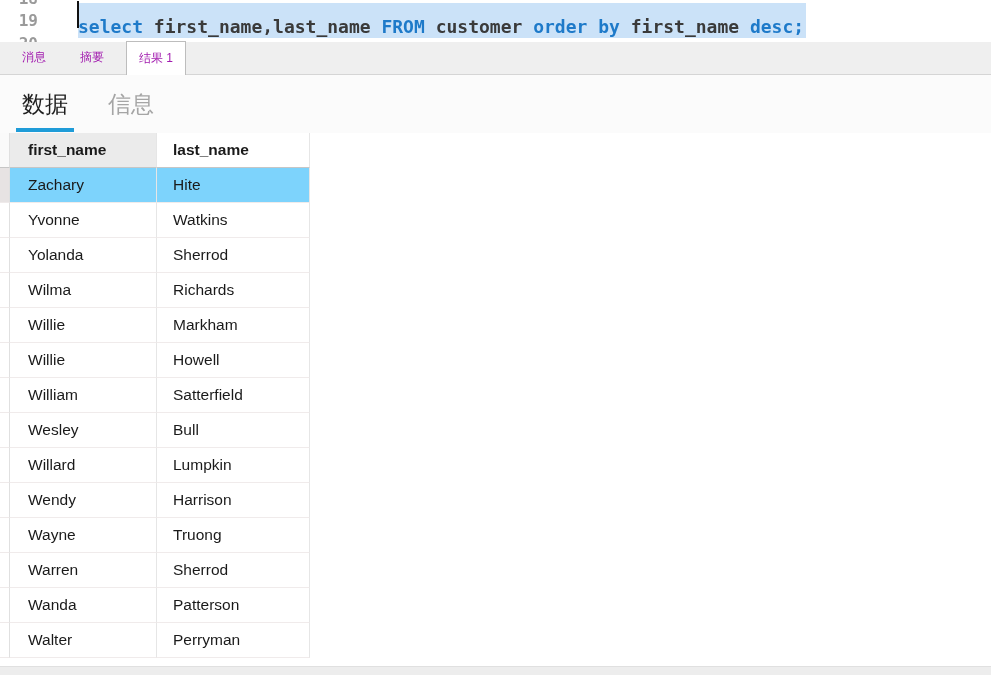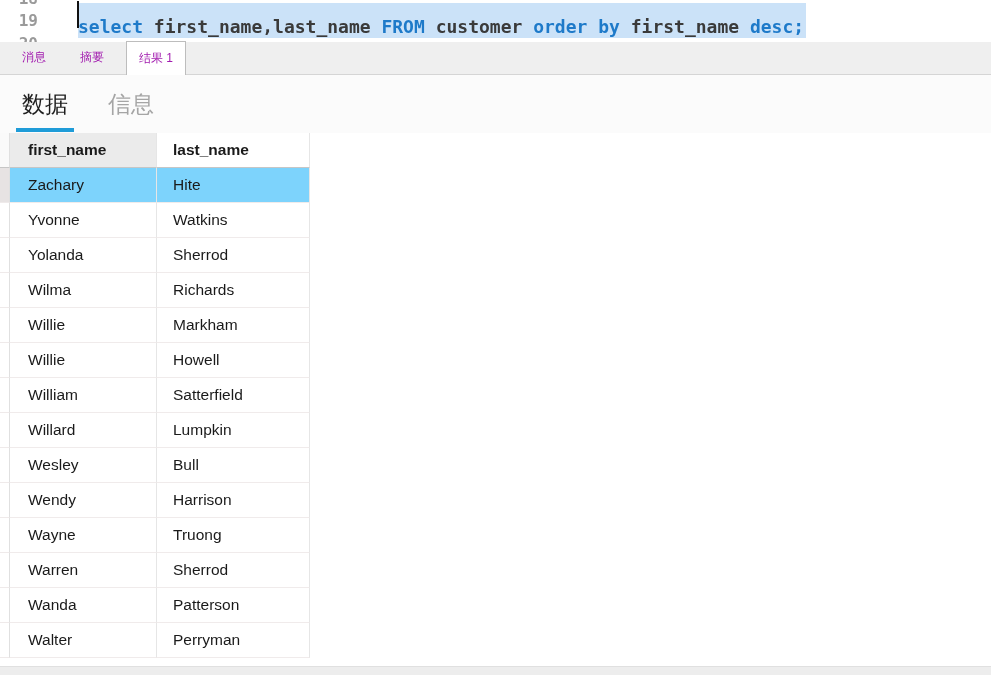--- a/index.html
+++ b/index.html
@@ -125,27 +125,27 @@
         <div class="g-cell g-col0">Willie</div>
         <div class="g-cell g-col1">Howell</div>
       </div>
       <div class="g-row ">
         <div class="g-gutter"></div>
         <div class="g-cell g-col0">William</div>
         <div class="g-cell g-col1">Satterfield</div>
       </div>
       <div class="g-row ">
         <div class="g-gutter"></div>
-        <div class="g-cell g-col0">Willard</div>
-        <div class="g-cell g-col1">Lumpkin</div>
+        <div class="g-cell g-col0">Wesley</div>
+        <div class="g-cell g-col1">Bull</div>
       </div>
       <div class="g-row ">
         <div class="g-gutter"></div>
-        <div class="g-cell g-col0">Wesley</div>
-        <div class="g-cell g-col1">Bull</div>
+        <div class="g-cell g-col0">Willard</div>
+        <div class="g-cell g-col1">Lumpkin</div>
       </div>
       <div class="g-row ">
         <div class="g-gutter"></div>
         <div class="g-cell g-col0">Wendy</div>
         <div class="g-cell g-col1">Harrison</div>
       </div>
       <div class="g-row ">
         <div class="g-gutter"></div>
         <div class="g-cell g-col0">Wayne</div>
         <div class="g-cell g-col1">Truong</div>

